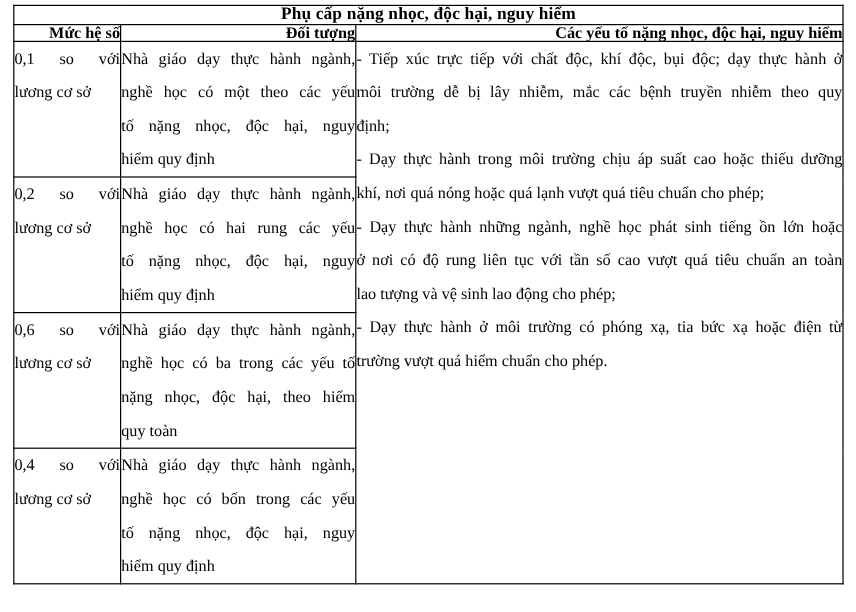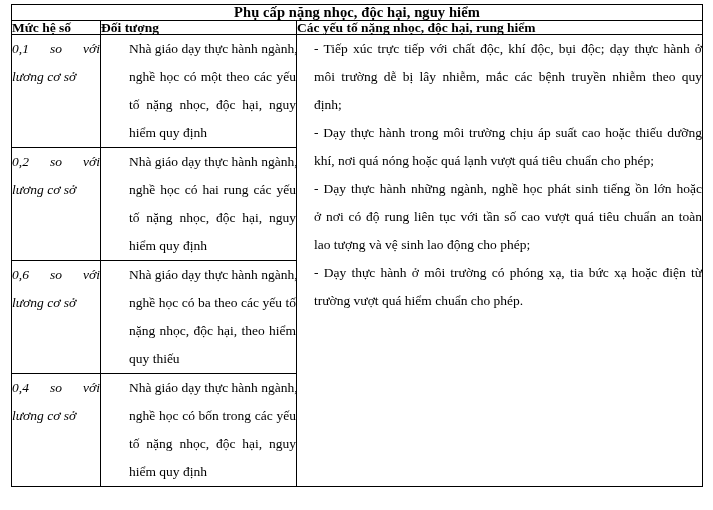--- a/index.html
+++ b/index.html
@@ -50,73 +50,70 @@
     text-align: center;
     font-weight: bold;
     font-size: 14.5px;
     line-height: 1.0;
     padding: 6px 4px 7px 4px;
     letter-spacing: 0.1px;
   }
 
   
   .head-cell {
-    text-align: left;
+    text-align: right;
     font-weight: bold;
     font-size: 13.5px;
     line-height: 1.0;
     padding: 5px 3px 6px 3px;
   }
 
   
   .cell-level {
     font-size: 13.5px;
     line-height: 28px;
     padding: 4px 7px 6px 7px;
     text-align: justify;
     text-align-last: justify;
     hyphens: none;
   }
   .cell-level .ln {
     display: block;
     text-align: justify;
     text-align-last: justify;
-    font-style: italic;
   }
   .cell-level .ln.last {
     text-align-last: left;
   }
 
   .cell-target {
     font-size: 13.5px;
     line-height: 28px;
     padding: 4px 8px 6px 8px;
   }
   .cell-target .ln {
     display: block;
     text-align: justify;
     text-align-last: justify;
     white-space: nowrap;
-    margin-left: 28px;
   }
   .cell-target .ln.last {
     text-align-last: left;
   }
 
   .cell-factors {
     font-size: 13.5px;
     line-height: 28px;
     padding: 4px 8px 6px 8px;
   }
   .cell-factors .ln {
     display: block;
     text-align: justify;
     text-align-last: justify;
     white-space: nowrap;
-    margin-left: 17px;
   }
   .cell-factors .ln.last {
     text-align-last: left;
     font-family: Liberation Serif, serif;
   }
 
   .row-tall { height: 104px; }
   .row-tall-4 { height: 106px; }
 </style>
 </head>
@@ -132,21 +129,21 @@
     </colgroup>
     <tbody>
 
       <tr>
         <td class="title-cell" colspan="3">Phụ cấp nặng nhọc, độc hại, nguy hiểm</td>
       </tr>
 
       <tr>
         <td class="head-cell">Mức hệ số</td>
         <td class="head-cell">Đối tượng</td>
-        <td class="head-cell">Các yếu tố nặng nhọc, độc hại, rung hiểm</td>
+        <td class="head-cell">Các yếu tố nặng nhọc, độc hại, nguy hiểm</td>
       </tr>
 
       <tr class="row-tall">
         <td class="cell-level">
           <span class="ln">0,1 so với</span>
           <span class="ln last">lương cơ sở</span>
         </td>
         <td class="cell-target">
           <span class="ln">Nhà giáo dạy thực hành ngành,</span>
           <span class="ln">nghề học có một theo các yếu</span>
@@ -181,23 +178,23 @@
         </td>
       </tr>
 
       <tr class="row-tall">
         <td class="cell-level">
           <span class="ln">0,6 so với</span>
           <span class="ln last">lương cơ sở</span>
         </td>
         <td class="cell-target">
           <span class="ln">Nhà giáo dạy thực hành ngành,</span>
-          <span class="ln">nghề học có ba theo các yếu tố</span>
+          <span class="ln">nghề học có ba trong các yếu tố</span>
           <span class="ln">nặng nhọc, độc hại, theo hiểm</span>
-          <span class="ln last">quy thiếu</span>
+          <span class="ln last">quy toàn</span>
         </td>
       </tr>
 
       <tr class="row-tall-4">
         <td class="cell-level">
           <span class="ln">0,4 so với</span>
           <span class="ln last">lương cơ sở</span>
         </td>
         <td class="cell-target">
           <span class="ln">Nhà giáo dạy thực hành ngành,</span>

